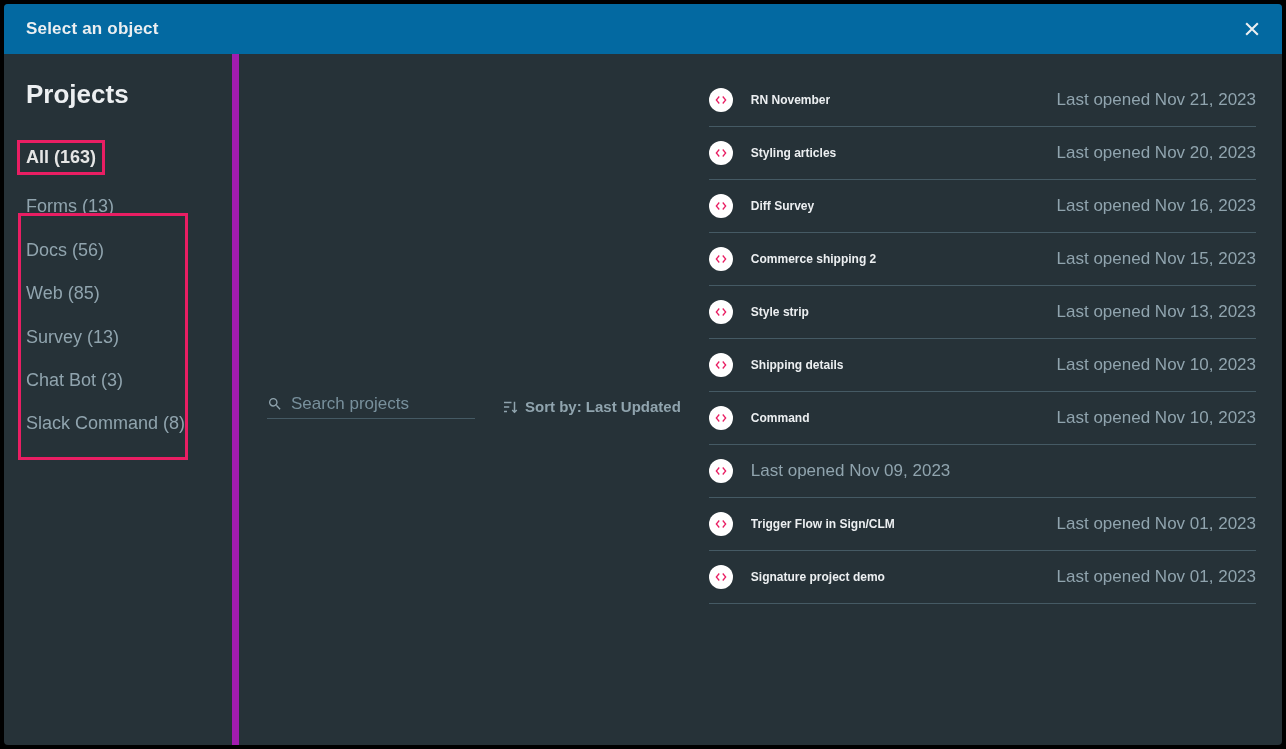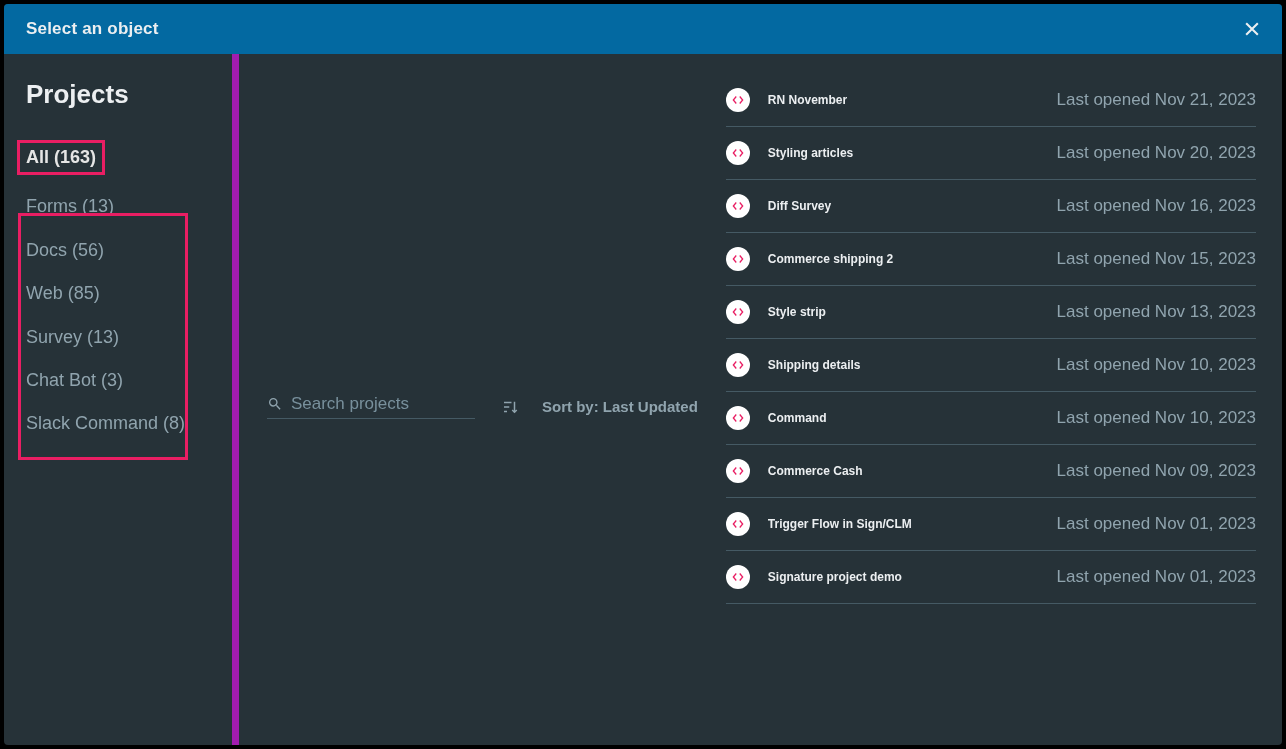--- a/index.html
+++ b/index.html
@@ -116,21 +116,21 @@
     outline: none;
     color: #cfd8dc;
     font-size: 17px;
     width: 100%;
   }
   .search-input::placeholder { color: #78909c; }
 
   .sort-wrap {
     display: flex;
     align-items: center;
-    gap: 23px;
+    gap: 6px;
     color: #90a4ae;
     font-size: 15px;
     font-weight: 600;
     cursor: pointer;
   }
   .sort-wrap svg { width: 18px; height: 18px; stroke: #90a4ae; fill: none; stroke-width: 2; }
 
   .list-scroll {
     flex: 1;
     overflow-y: auto;
@@ -290,21 +290,20 @@
             </div>
             <div class="proj-name">Command</div>
             <div class="proj-meta">Last opened Nov 10, 2023</div>
           </div>
           <div class="proj-row">
             <div class="proj-icon">
               <svg viewBox="0 0 24 24">
                 <path d="M9 6 L4 12 L9 18 M15 6 L20 12 L15 18"></path>
               </svg>
             </div>
-            <div class="proj-name">Commerce Cash</div>
             <div class="proj-meta">Last opened Nov 09, 2023</div>
           </div>
           <div class="proj-row">
             <div class="proj-icon">
               <svg viewBox="0 0 24 24">
                 <path d="M9 6 L4 12 L9 18 M15 6 L20 12 L15 18"></path>
               </svg>
             </div>
             <div class="proj-name">Trigger Flow in Sign/CLM</div>
             <div class="proj-meta">Last opened Nov 01, 2023</div>

